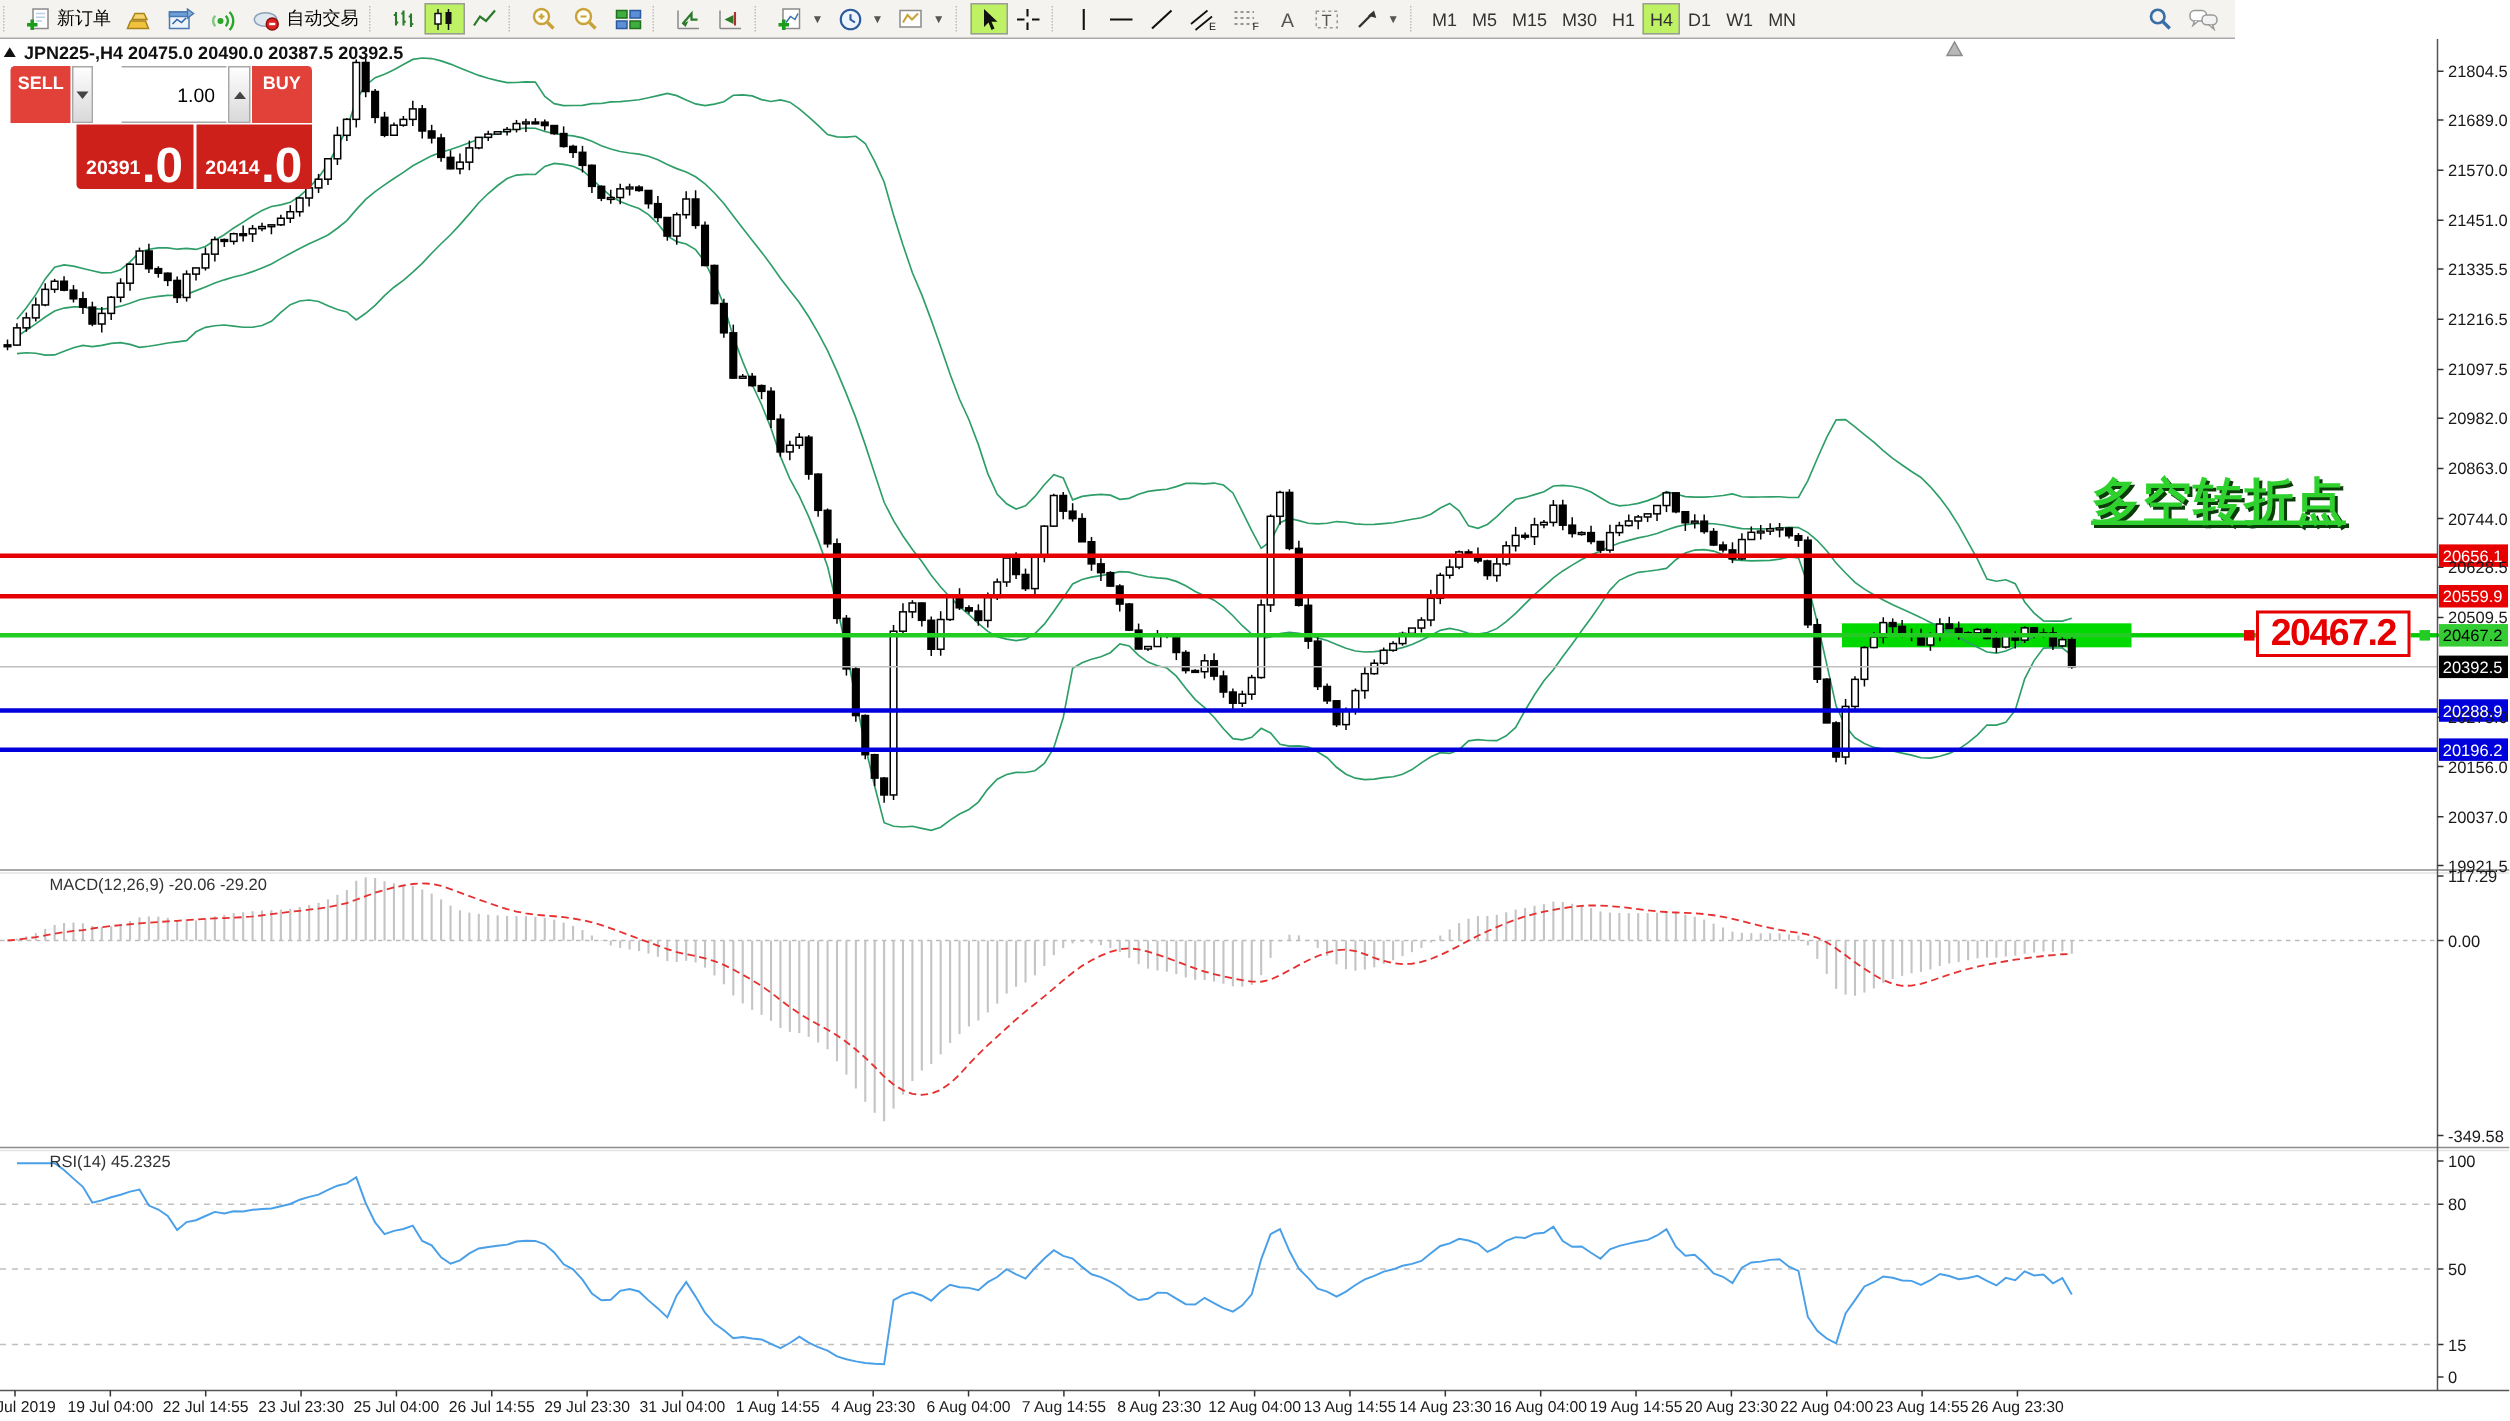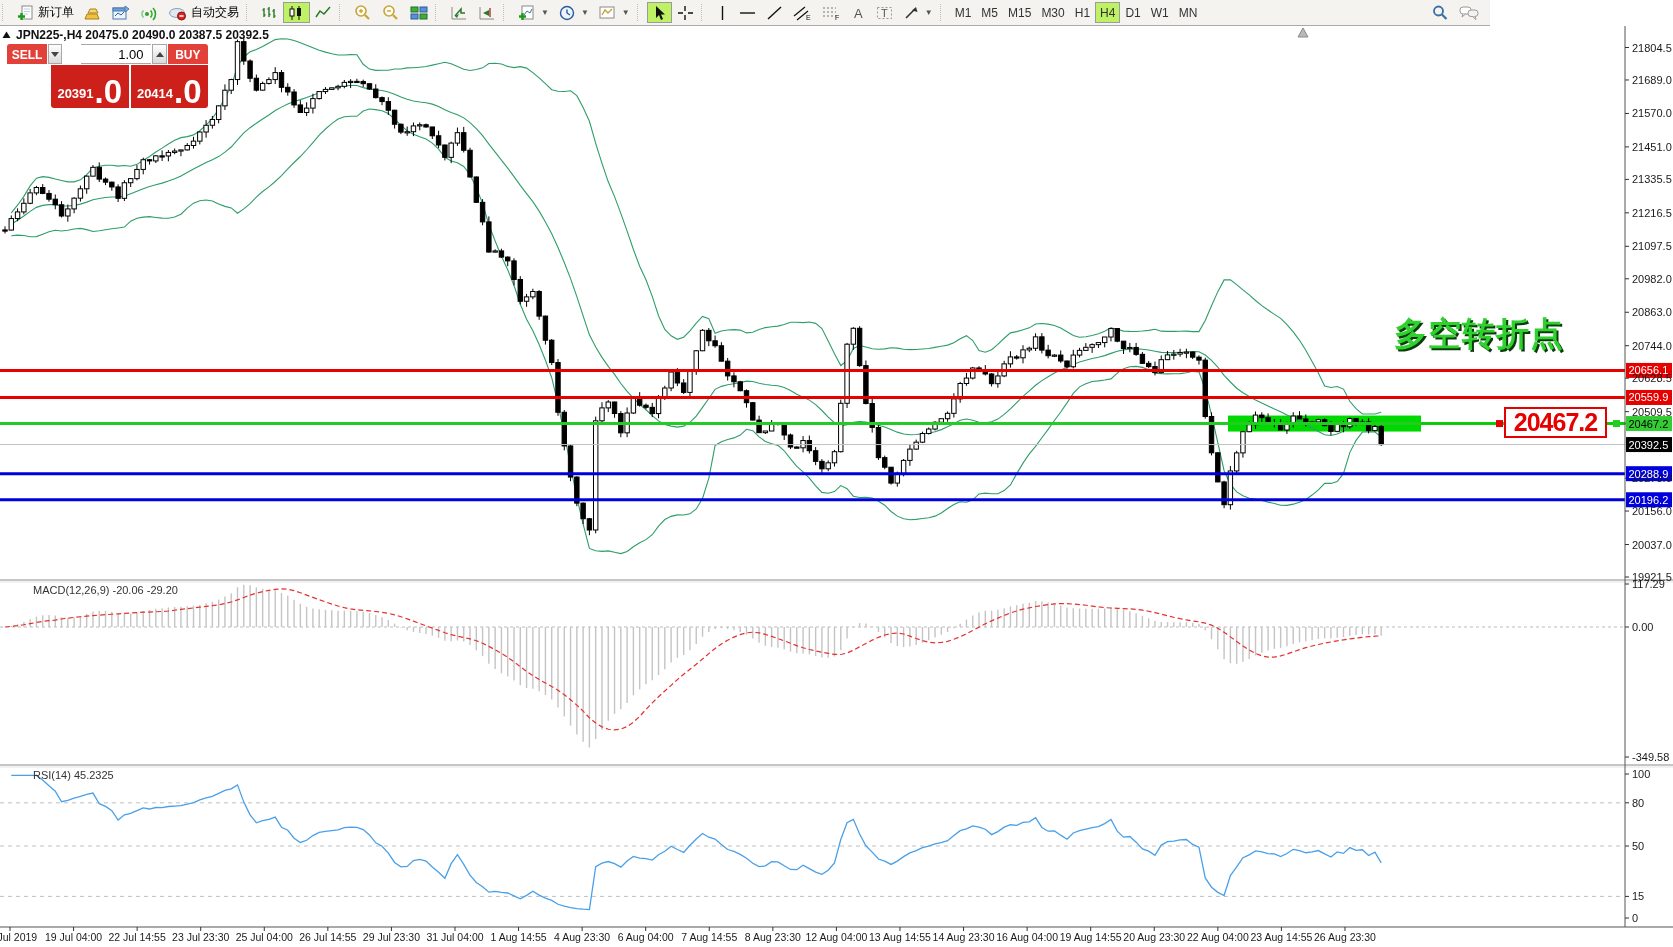--- a/index.html
+++ b/index.html
@@ -16,27 +16,27 @@
   .tf{min-width:25px;justify-content:center;color:#333;}
   .tb-spacer{flex:1;}
   
   #chart-svg{position:absolute;left:0;top:0;z-index:1;}
   .symtitle{position:absolute;left:2px;top:28px;z-index:6;font:bold 12px "Liberation Sans",sans-serif;color:#111;
             display:flex;align-items:center;gap:5px;}
   .paneLabel{position:absolute;z-index:6;font:11px "Liberation Sans",sans-serif;color:#333;margin-left:28px;}
   #macd-label{left:5px;top:584px;}
   #rsi-label{left:5px;top:769px;}
   .cn-note{position:absolute;left:1394px;top:312px;z-index:6;font:bold 33px "Liberation Sans",sans-serif;
-           color:#2fd12f;text-shadow:2px 2px 0 #0a3c0a;letter-spacing:1px;}
+           color:#2fd12f;text-shadow:2px 2px 0 #0a3c0a;letter-spacing:1px;text-decoration:underline;}
   .callout{position:absolute;left:1504px;top:407px;width:99px;height:27px;z-index:6;background:#fff;
            border:2px solid #e60000;color:#e60000;font:bold 25px "Liberation Sans",sans-serif;
            text-align:center;line-height:27px;letter-spacing:-1px;}
   
   .trade{position:absolute;left:7px;top:44px;width:201px;z-index:10;font-family:"Liberation Sans",sans-serif;}
-  .trow1{display:flex;height:20px;gap:1px;}
+  .trow1{display:flex;height:38px;gap:1px;}
   .tradebtn{background:#e2413a;color:#fff;font:bold 12px "Liberation Sans",sans-serif;border:0;width:49px;
             text-align:center;line-height:22px;}
   .sellbtn{border-radius:3px 0 0 0;}
   .buybtn{border-radius:0 3px 0 0;}
   .spin{width:17px;background:linear-gradient(#fefefe,#d9d9d9);border:1px solid #a7a7a7;display:flex;
         align-items:center;justify-content:center;padding:0;}
   .tri-up{width:0;height:0;border-left:4px solid transparent;border-right:4px solid transparent;border-bottom:5px solid #444;}
   .tri-dn{width:0;height:0;border-left:4px solid transparent;border-right:4px solid transparent;border-top:5px solid #444;}
   .vol{width:62px;border:1px solid #a7a7a7;border-left:0;border-right:0;font:13px "Liberation Sans",sans-serif;
        text-align:right;padding:0 8px 0 0;background:#fff;margin-left:18px;}

